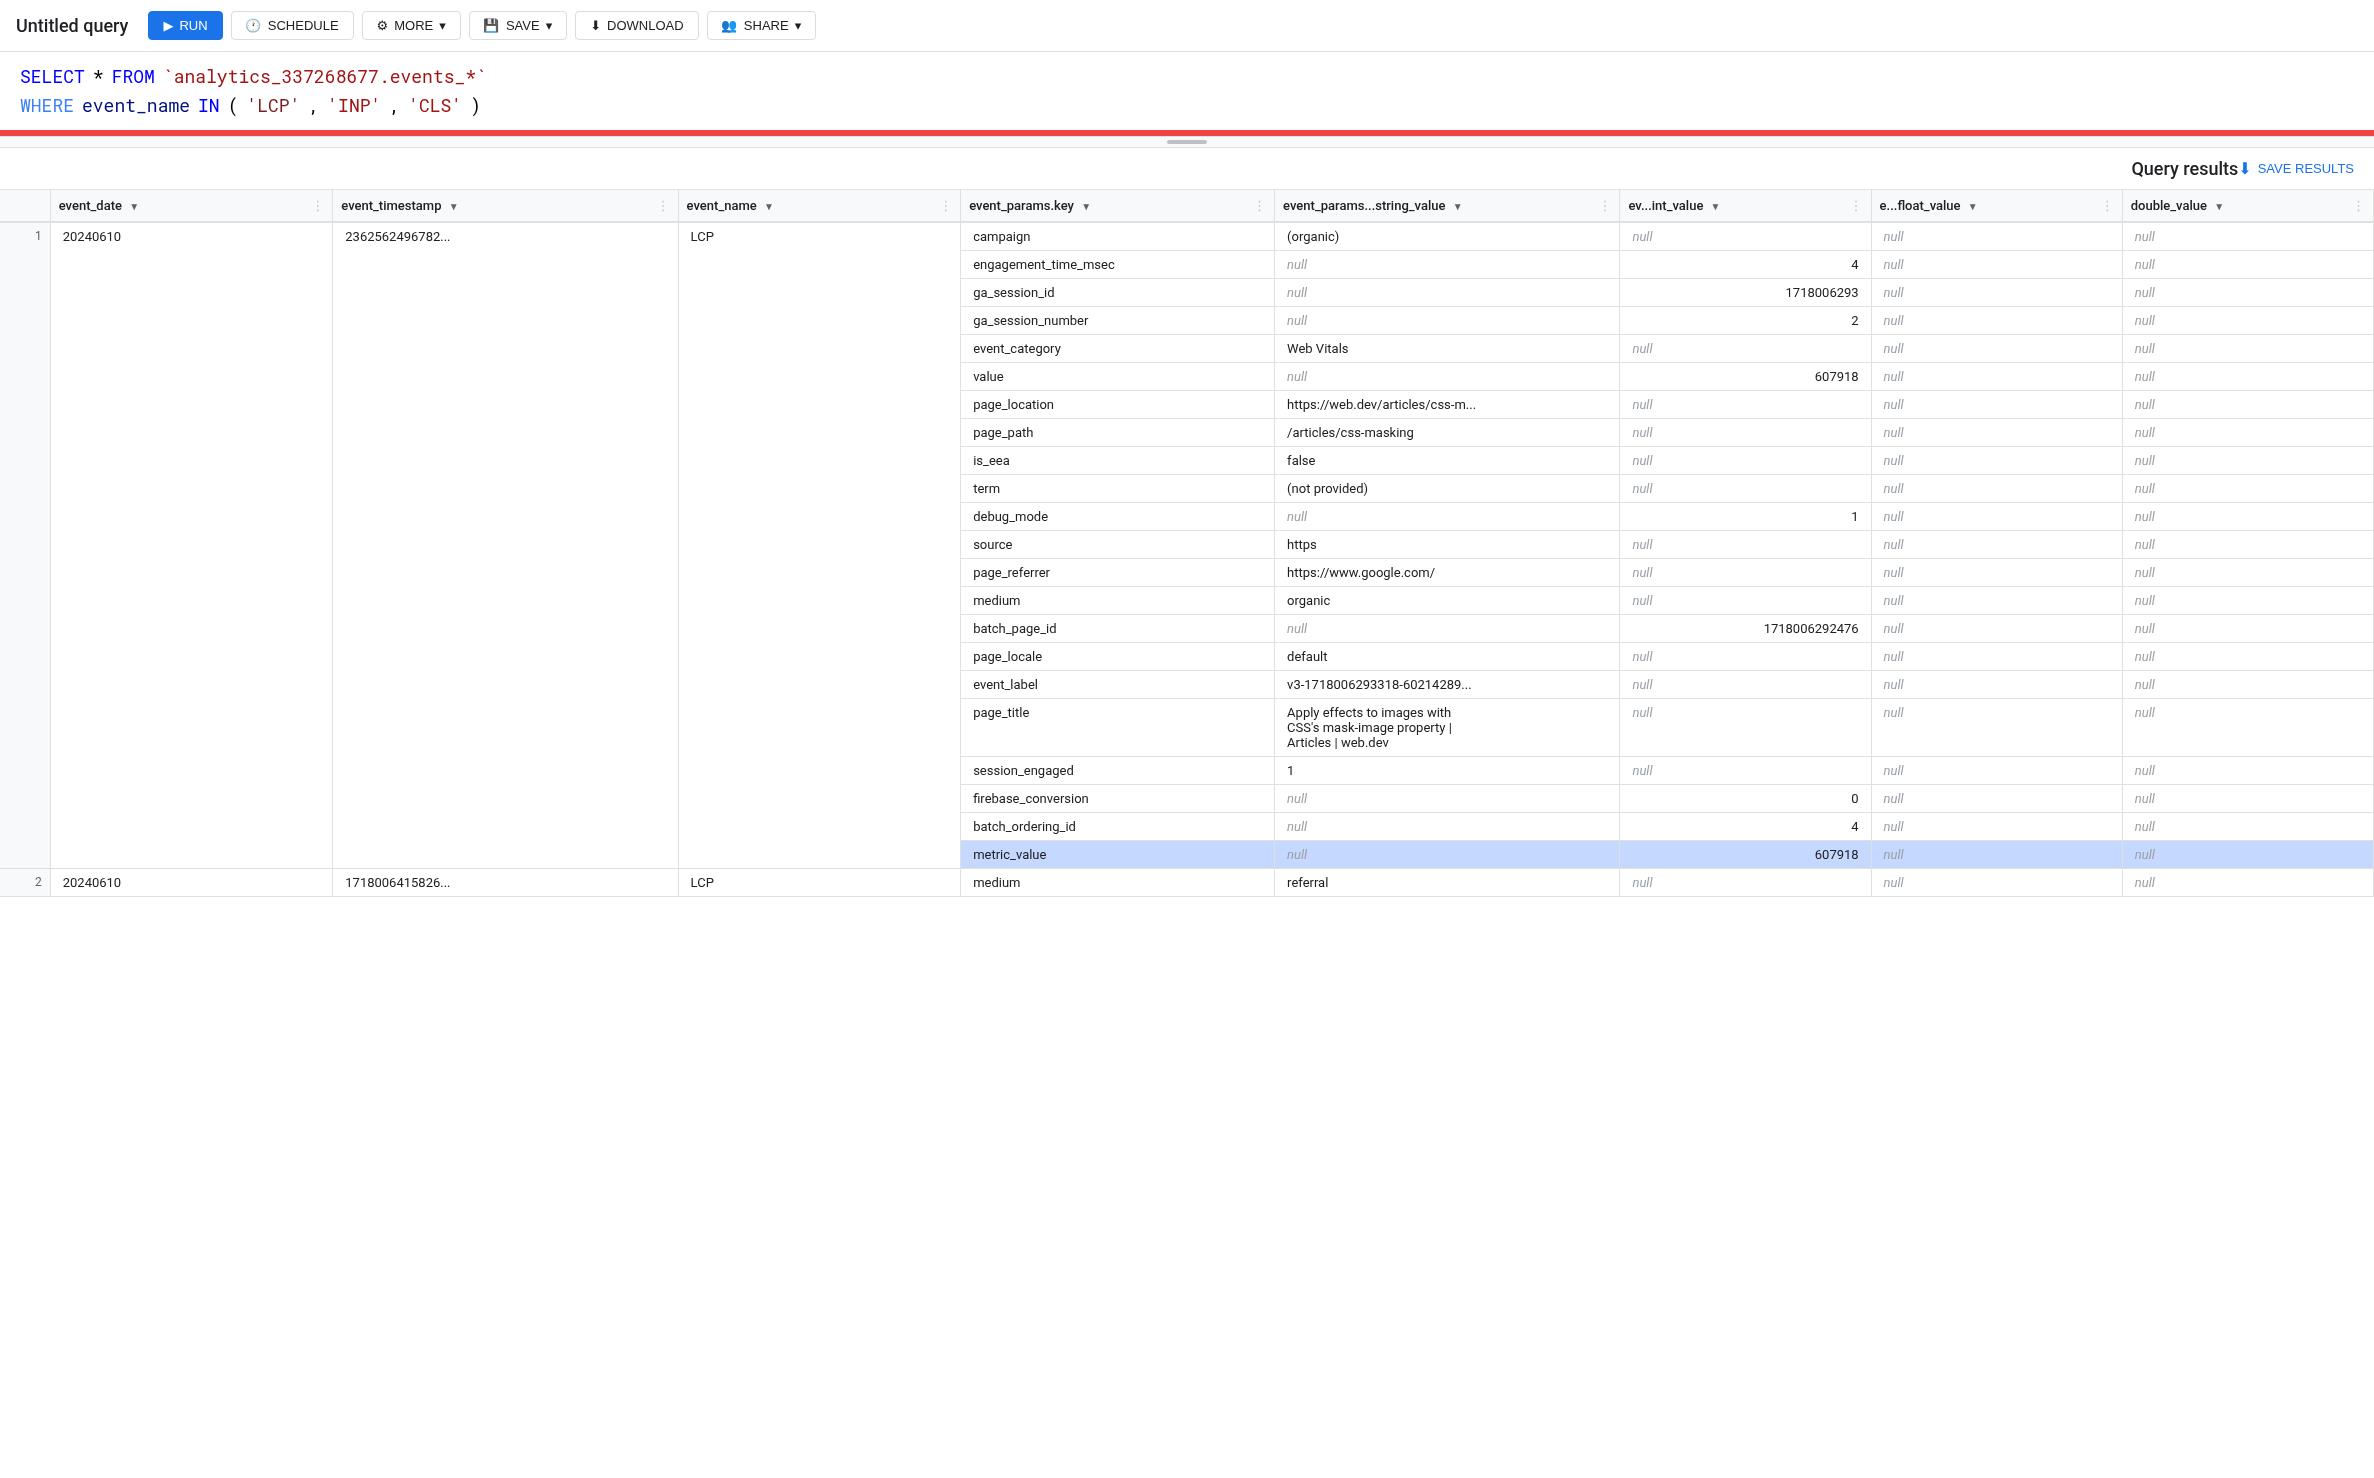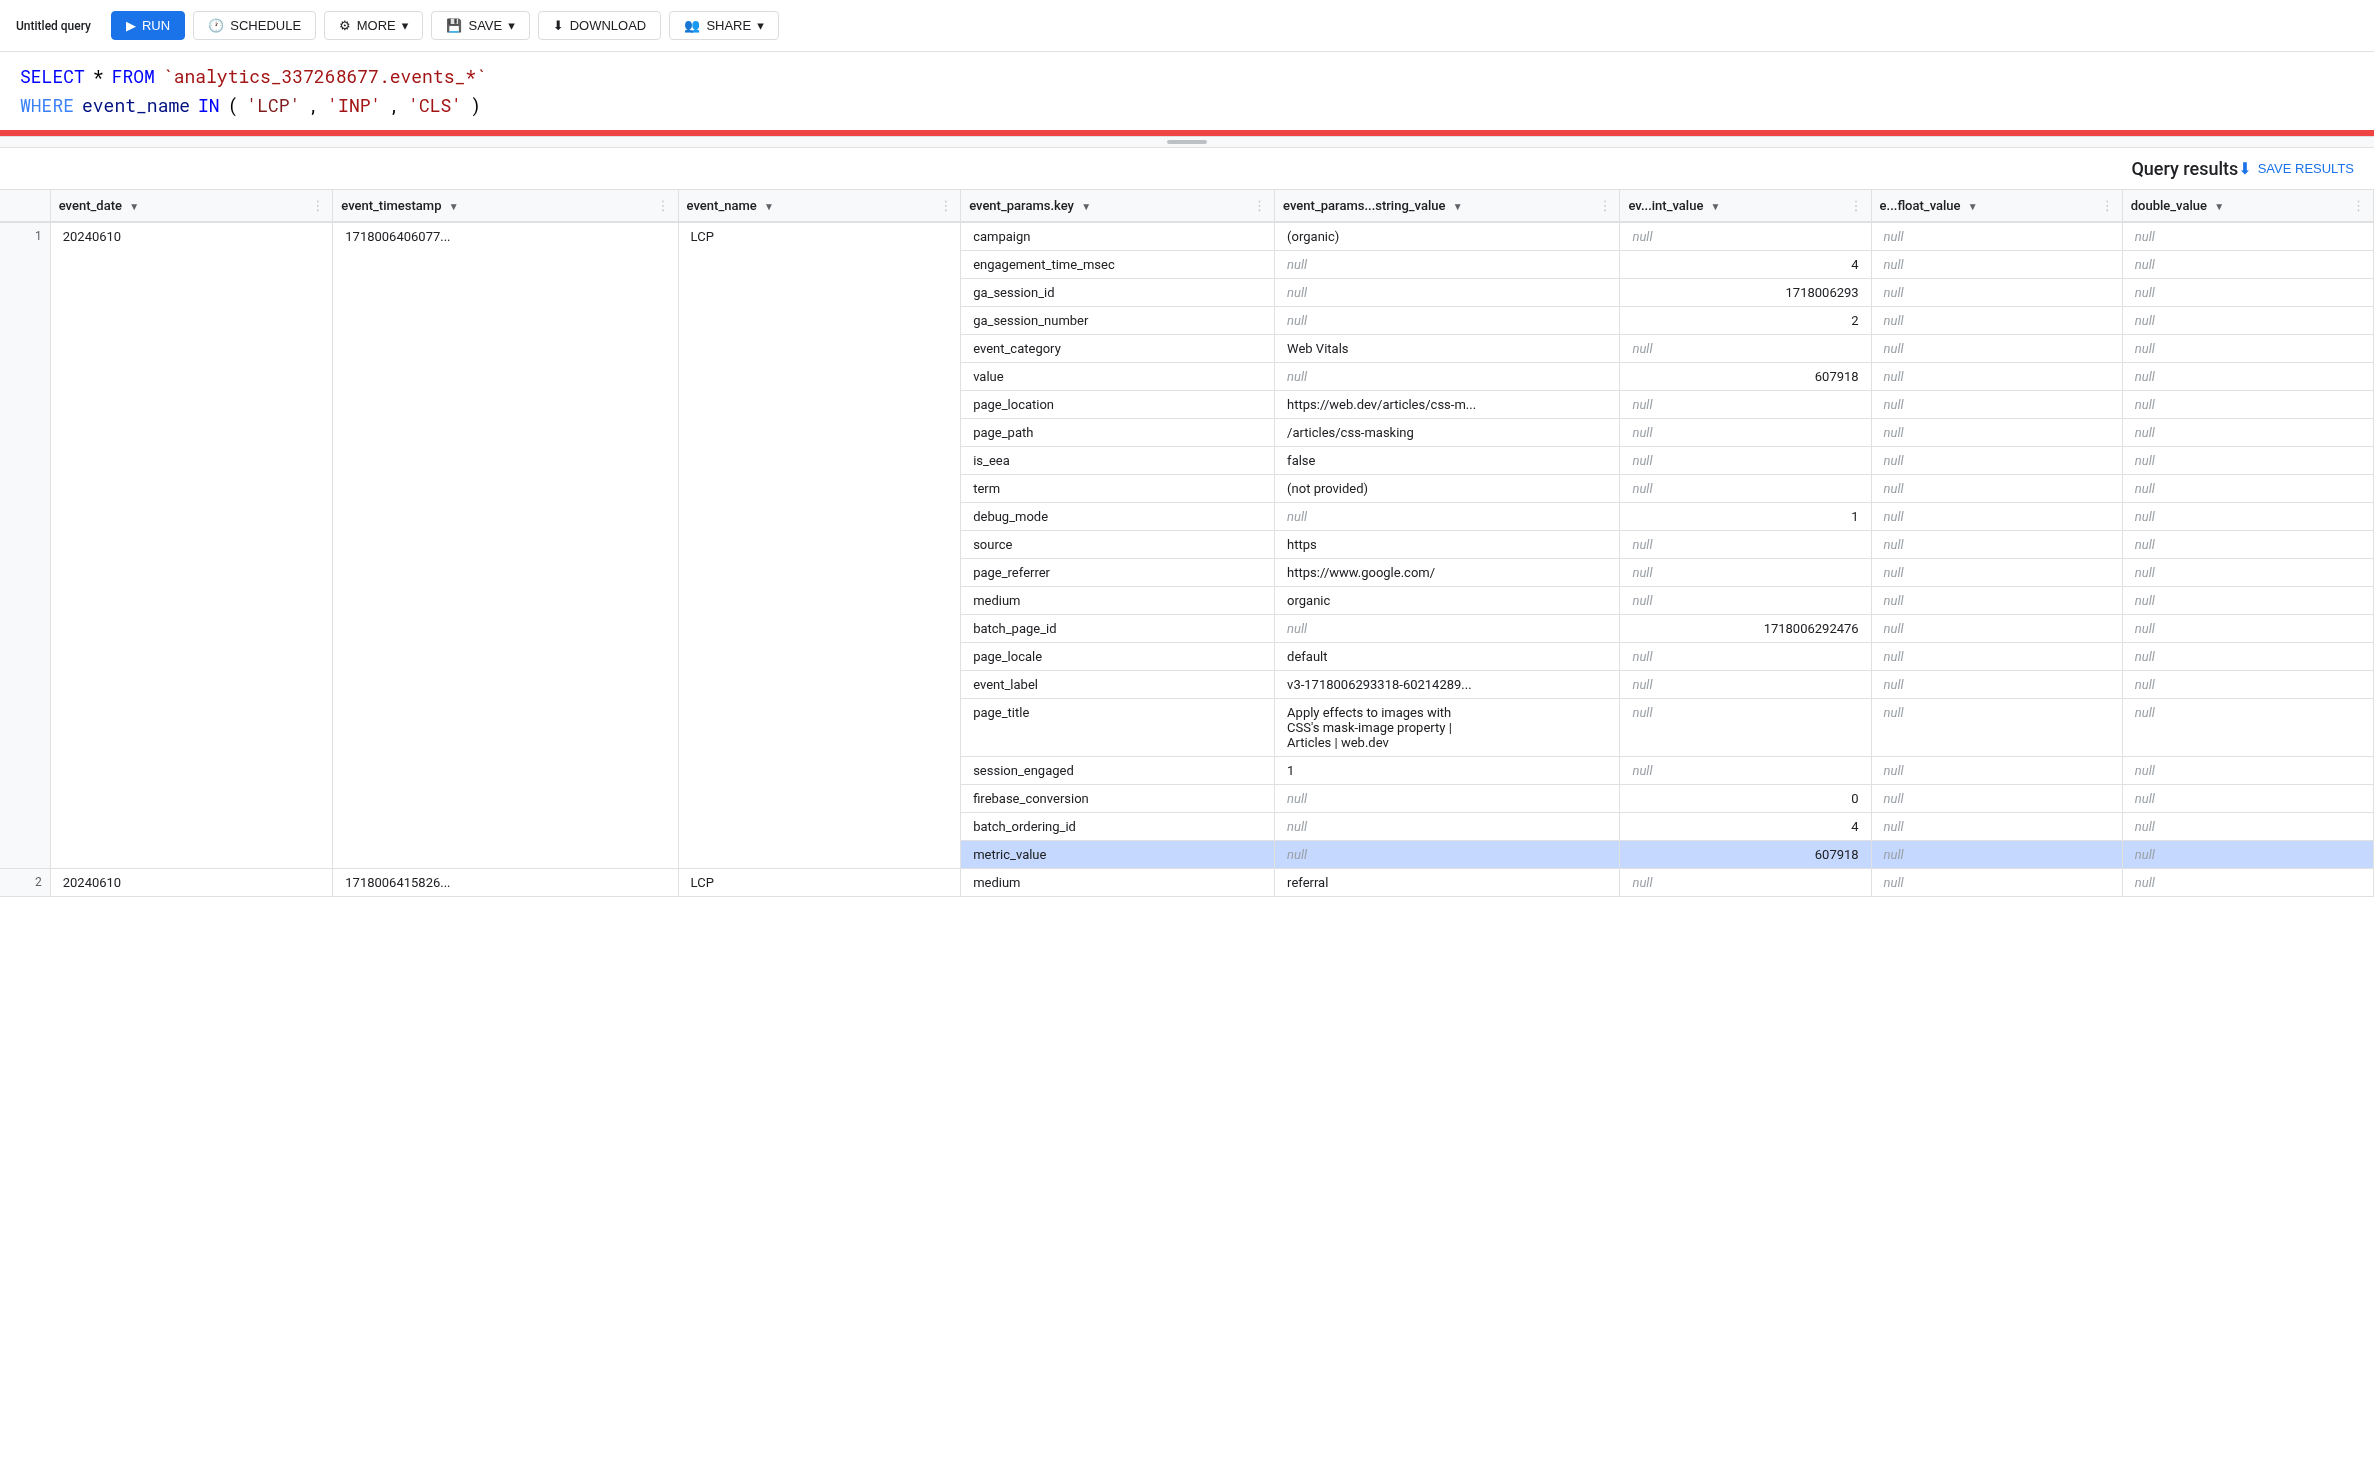--- a/index.html
+++ b/index.html
@@ -17,21 +17,21 @@
     .top-bar {
       display: flex;
       align-items: center;
       height: 52px;
       padding: 0 16px;
       border-bottom: 1px solid #e0e0e0;
       gap: 8px;
       background: #fff;
     }
     .top-bar-title {
-      font-size: 12px;
+      font-size: 18px;
       font-weight: 500;
       color: #202124;
       margin-right: 12px;
     }
     .toolbar-btn {
       display: flex;
       align-items: center;
       gap: 6px;
       padding: 6px 14px;
       border-radius: 4px;
@@ -312,21 +312,21 @@
               double_value
               <span class="col-sort-icon">▼</span>
               <span class="col-resize">⋮</span>
             </th>
           </tr>
         </thead>
         <tbody id="table-body">
         <tr>
               <td class="row-num" rowspan="22">1</td>
               <td rowspan="22">20240610</td>
-              <td rowspan="22">1718006406077...</td>
+              <td rowspan="22">2362562496782...</td>
               <td rowspan="22">LCP</td>
               <td>campaign</td>
               <td style="white-space: pre-line;">(organic)</td>
               <td class="null-val">null</td>
               <td class="null-val">null</td>
               <td class="null-val">null</td>
             </tr>
             <tr>
               <td>engagement_time_msec</td>
               <td class="null-val">null</td>

